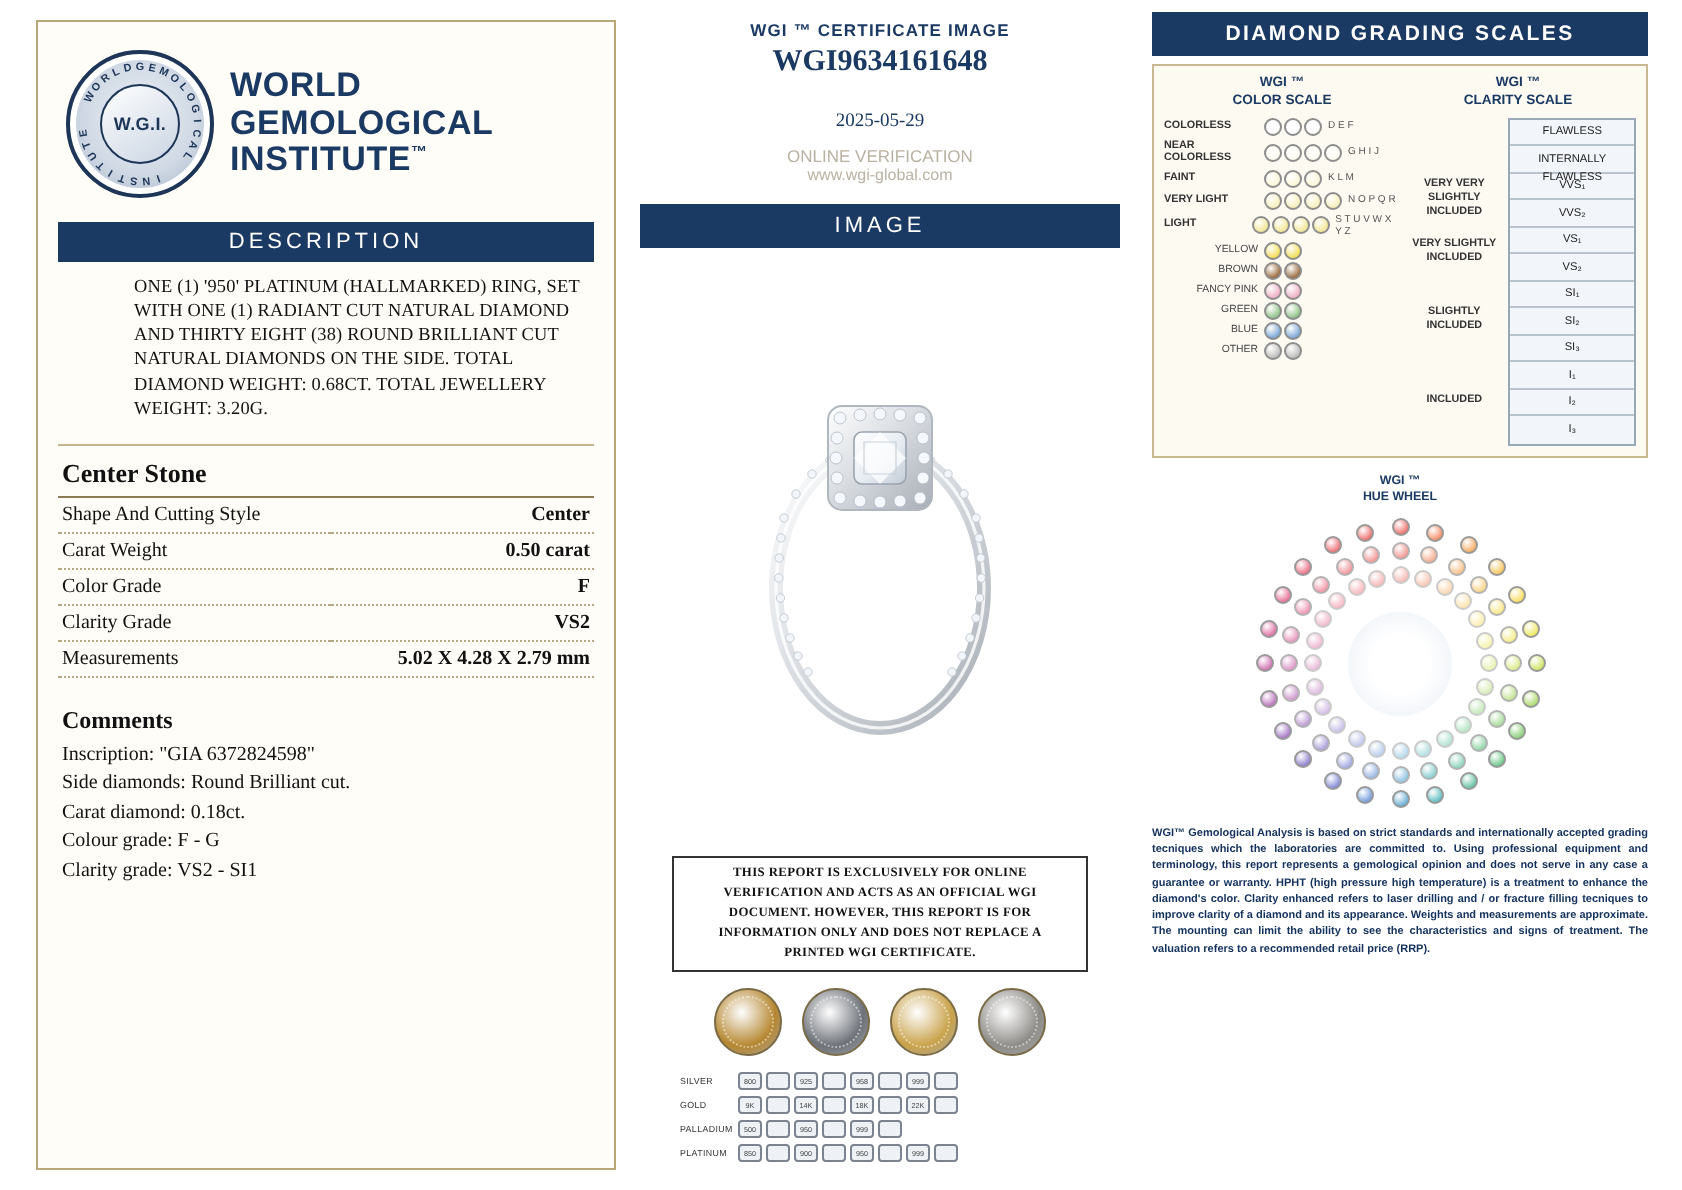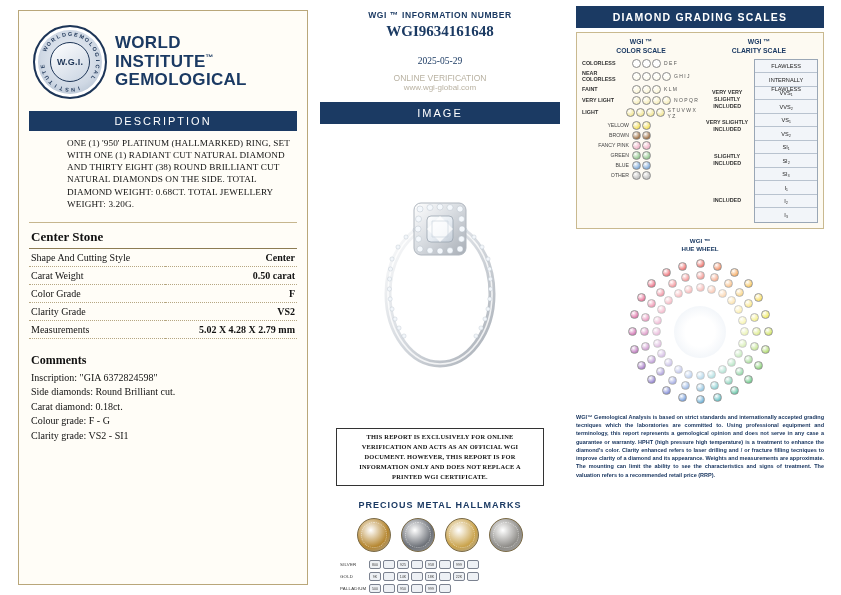--- a/index.html
+++ b/index.html
@@ -221,22 +221,22 @@
               <span style="transform: rotate(297.931deg) translate(-50%, -31px);">W</span>
               <span style="transform: rotate(310.345deg) translate(-50%, -31px);">O</span>
               <span style="transform: rotate(322.759deg) translate(-50%, -31px);">R</span>
               <span style="transform: rotate(335.172deg) translate(-50%, -31px);">L</span>
               <span style="transform: rotate(347.586deg) translate(-50%, -31px);">D</span>
             </div>
           <div class="seal-core">W.G.I.</div>
         </div>
         <div class="logo-text">
           <div>WORLD</div>
+          <div>GEMOLOGICAL</div>
           <div><span>INSTITUTE</span><span class="tm">™</span></div>
-          <div>GEMOLOGICAL</div>
         </div>
       </div>
 
       <div class="band">DESCRIPTION</div>
       <div class="desc">ONE (1) '950' PLATINUM (HALLMARKED) RING, SET WITH ONE (1) RADIANT CUT NATURAL DIAMOND AND THIRTY EIGHT (38) ROUND BRILLIANT CUT NATURAL DIAMONDS ON THE SIDE. TOTAL DIAMOND WEIGHT: 0.68ct. TOTAL JEWELLERY WEIGHT: 3.20g.</div>
       <div class="hr-thin"></div>
 
       <div class="section-title">Center Stone</div>
       <table class="spec">
         <tbody>
@@ -270,21 +270,21 @@
         <div>Carat diamond: 0.18ct.</div>
         <div>Colour grade: F - G</div>
         <div>Clarity grade: VS2 - SI1</div>
       </div>
 
     </div>
   </div>
 
   <div class="center">
     <div class="cert-head">
-      <div class="lbl">WGI ™ INFORMATION NUMBER</div>
+      <div class="lbl">WGI ™ CERTIFICATE IMAGE</div>
       <div class="num">WGI9634161648</div>
       <div class="date">2025-05-29</div>
       <div class="ov">ONLINE VERIFICATION</div>
       <div class="url">www.wgi-global.com</div>
     </div>
 
     <div class="image-band">IMAGE</div>
 
     <div class="ring-area">
       <svg class="ring-svg" width="180" height="230" viewBox="0 0 180 230">
@@ -353,21 +353,20 @@
         </g>
 
         <rect x="77" y="57" width="26" height="26" rx="4" fill="url(#stoneG)" stroke="#9aa5b0" stroke-width=".8"></rect>
         <path d="M77 70 L90 57 L103 70 L90 83 Z" fill="#ffffff" opacity=".75"></path>
         <path d="M82 62 L98 62 L98 78 L82 78 Z" fill="none" stroke="#c8d1da" stroke-width=".6"></path>
       </svg>
     </div>
 
     <div class="notice">THIS REPORT IS EXCLUSIVELY FOR ONLINE VERIFICATION AND ACTS AS AN OFFICIAL WGI DOCUMENT. HOWEVER, THIS REPORT IS FOR INFORMATION ONLY AND DOES NOT REPLACE A PRINTED WGI CERTIFICATE.</div>
 
-    <div class="pm-title">PRECIOUS METAL HALLMARKS</div>
     <div class="hallmark-coins" id="coins">
         <div class="coin" style="background: radial-gradient(circle at 40% 35%, rgba(255, 255, 255, 0.133), rgb(181, 134, 47) 60%, rgba(0, 0, 0, 0.333) 100%);">
           <div class="inner"></div>
         </div>
         <div class="coin" style="background: radial-gradient(circle at 40% 35%, rgba(255, 255, 255, 0.133), rgb(109, 113, 120) 60%, rgba(0, 0, 0, 0.333) 100%);">
           <div class="inner"></div>
         </div>
         <div class="coin" style="background: radial-gradient(circle at 40% 35%, rgba(255, 255, 255, 0.133), rgb(201, 162, 74) 60%, rgba(0, 0, 0, 0.333) 100%);">
           <div class="inner"></div>
         </div>

